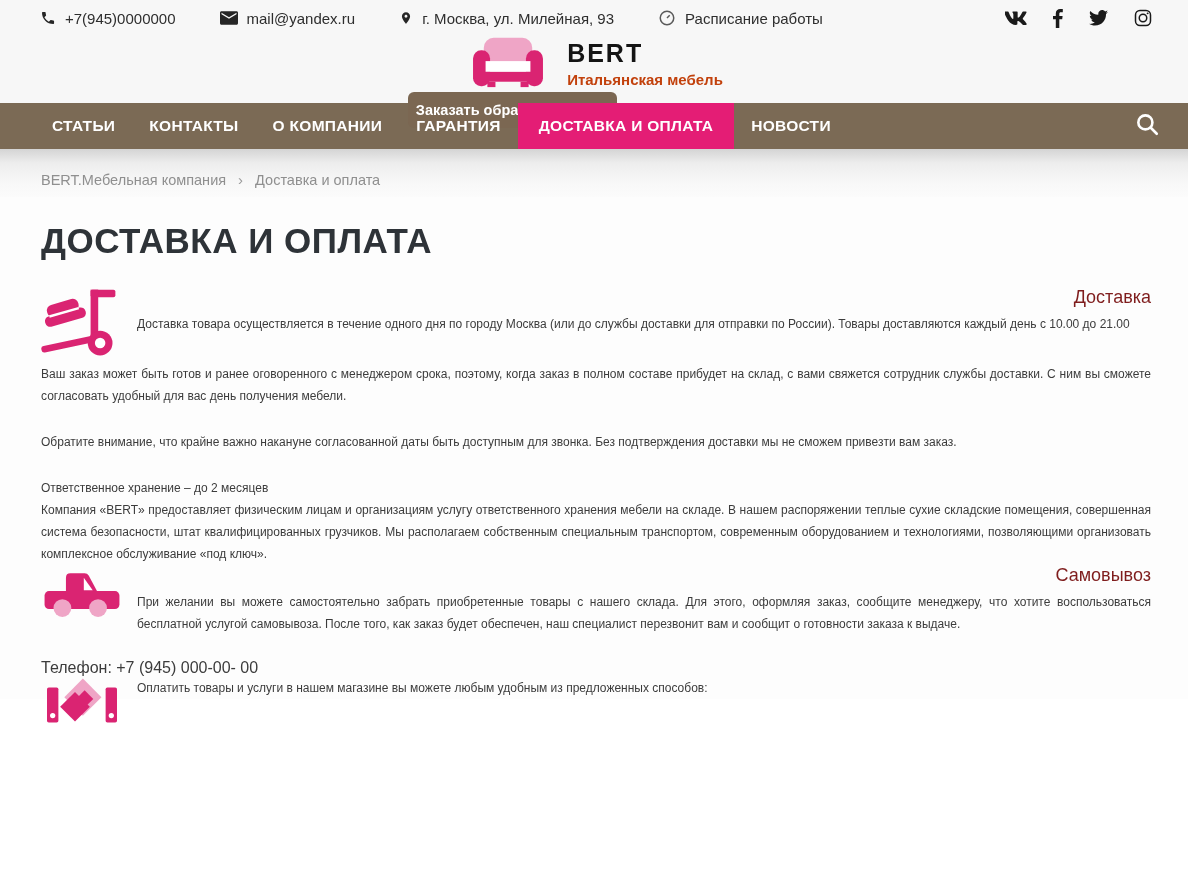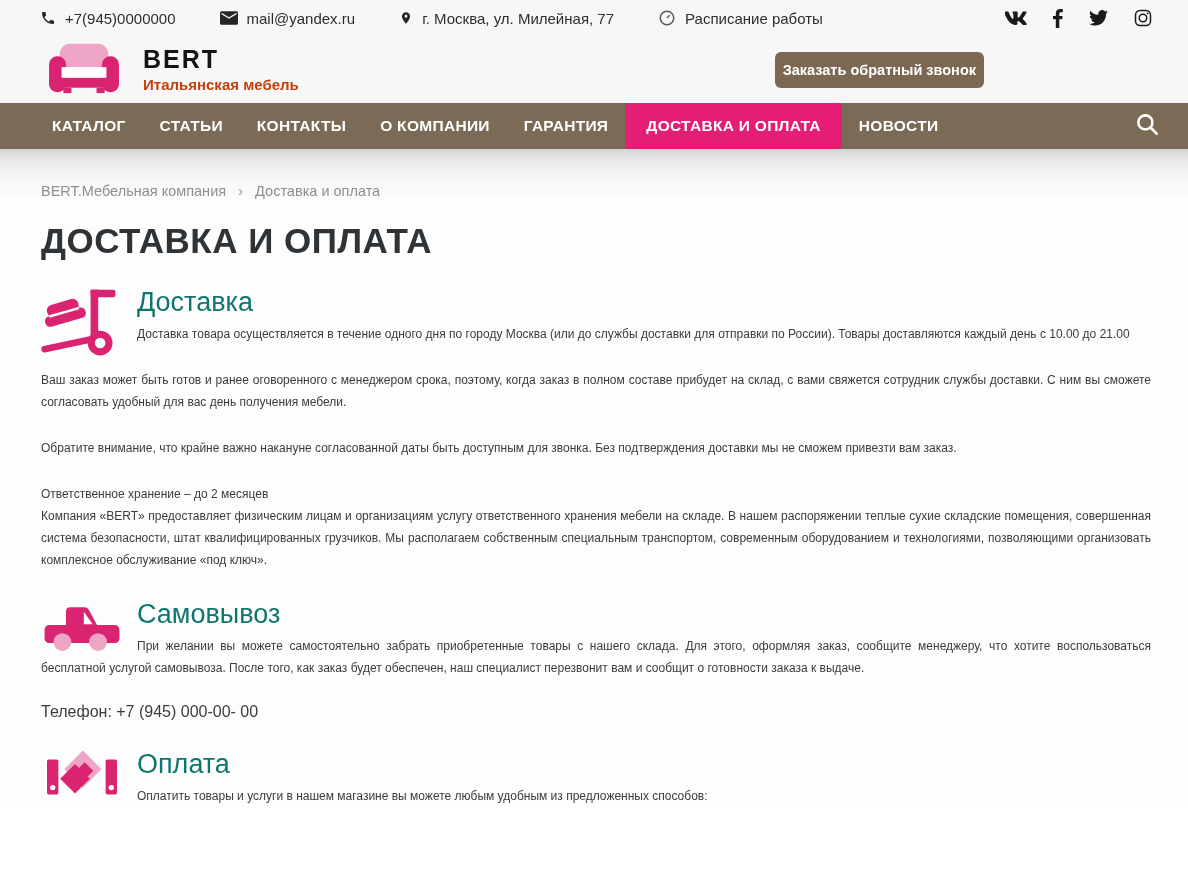--- a/index.html
+++ b/index.html
@@ -9,51 +9,51 @@
   
   .topbar { background:#f7f7f7; height:36px; display:flex; 
             padding:0 36px 0 40px; font-size:15px; color:#2e2e2e; }
   .topbar-item { display:flex; align-items:center; gap:9px; margin-right:44px; white-space:nowrap; }
   .topbar-item svg { display:block; }
   .topbar-spacer { flex:1; }
   .social { display:flex; align-items:center; gap:26px; }
   .social a { display:flex; align-items:center; color:#262626; text-decoration:none; }
 
   
-  .header { background:#f7f7f7; height:67px; display:flex; align-items:center; padding:0 41px; }
+  .header { background:#f7f7f7; height:67px; display:flex; align-items:center; padding:0 41px;flex-direction:column; }
   .logo { display:flex; align-items:center; gap:16px; }
   .brand-name { font-size:25px; font-weight:bold; color:#141414; letter-spacing:2px; line-height:1.1; }
   .brand-tagline { font-size:15px; font-weight:bold; color:#c2410c; margin-top:3px; }
   .header-spacer { flex:1; }
   .callback-btn { background:#7b6752; color:#ffffff; border:none; border-radius:6px;
                   font-family:"Liberation Sans", sans-serif; font-size:14.5px; font-weight:bold;
                   padding:10px 8px; cursor:pointer; margin-right:163px; }
 
   
   .nav { background:#7b6a55; height:46px; display:flex; align-items:stretch; padding-left:35px; }
   .nav a { display:flex; align-items:center; padding:0 17px; color:#ffffff; text-decoration:none;
            font-size:15.5px; font-weight:bold; letter-spacing:.3px; white-space:nowrap; }
   .nav a.active { background:#e41d75; padding:0 21px; }
   .nav-spacer { flex:1; }
   .nav-search { display:flex; align-items:center; padding:0 28px; cursor:pointer; }
 
   
   .crumb-zone { background:linear-gradient(to bottom,#d4d4d4 0,#ededed 14px,#f8f8f8 34px,#fdfdfd 55px);
-                padding:33px 41px 0; height:48px; }
+                padding:22px 41px 0; height:48px; }
   .crumbs { font-size:14.5px; color:#8f8f8f; display:flex; align-items:center; gap:12px; }
   .crumbs a { color:#8f8f8f; text-decoration:none; }
   .crumb-sep { color:#9a9a9a; font-size:15px; }
 
   
   .content { background:#fdfdfd; padding:14px 37px 0 41px; }
   h1 { font-size:35px; font-weight:bold; color:#2e3338; letter-spacing:.5px; margin:10px 0 26px; }
 
-  .section { margin-top:28px; }
+  .section { }
   .section-icon { float:left; width:82px; margin-right:14px; }
-  .section h2 { font-size:27px; font-weight:400; color:#0f766e; margin:0 0 5px; }
+  .section h2 { font-size:18px; font-weight:400; color:#7f1d1d; margin:0 0 5px;text-align:right; }
   .section p.lead { font-size:12px; line-height:22px; text-align:justify; color:#3c3c3c; }
   .para { clear:both; font-size:12px; line-height:22px; text-align:justify; color:#3c3c3c; margin-top:24px; }
   .phone-line { clear:both; font-size:16px; color:#3c3c3c; margin-top:24px; }
 </style>
 </head>
 <body>
 
 <div class="topbar">
   <div class="topbar-item">
     <span>
@@ -70,21 +70,21 @@
         </svg>
     </span>
     <span>mail@yandex.ru</span>
   </div>
   <div class="topbar-item">
     <span>
       <svg width="14" height="18" viewBox="0 0 24 24" fill="#262626">
           <path d="M12 2C8.1 2 5 5.1 5 9c0 5.2 7 13 7 13s7-7.8 7-13c0-3.9-3.1-7-7-7zm0 9.5c-1.4 0-2.5-1.1-2.5-2.5S10.6 6.5 12 6.5s2.5 1.1 2.5 2.5-1.1 2.5-2.5 2.5z"></path>
         </svg>
     </span>
-    <span>г. Москва, ул. Милейная, 77</span>
+    <span>г. Москва, ул. Милейная, 93</span>
   </div>
   <div class="topbar-item">
     <span>
       <svg width="18" height="18" viewBox="0 0 24 24" fill="none" stroke="#5a5a5a" stroke-width="2">
           <circle cx="12" cy="12" r="9"></circle>
           <path d="M12 12l3.6-3.6"></path>
         </svg>
     </span>
     <span>Расписание работы</span>
   </div>
@@ -131,21 +131,20 @@
     <span>
       <div class="brand-name">BERT</div>
       <div class="brand-tagline">Итальянская мебель</div>
     </span>
   </div>
   <div class="header-spacer"></div>
   <button class="callback-btn">Заказать обратный звонок</button>
 </div>
 
 <div class="nav">
-  <a href="#">КАТАЛОГ</a>
   <a href="#">СТАТЬИ</a>
   <a href="#">КОНТАКТЫ</a>
   <a href="#">О КОМПАНИИ</a>
   <a href="#">ГАРАНТИЯ</a>
   <a href="#" class="active">ДОСТАВКА И ОПЛАТА</a>
   <a href="#">НОВОСТИ</a>
   <div class="nav-spacer"></div>
   <div class="nav-search">
     <span>
       <svg width="26" height="26" viewBox="0 0 24 24" fill="none" stroke="#ffffff" stroke-width="2.4" stroke-linecap="round">
@@ -210,17 +209,16 @@
       <svg width="82" height="56" viewBox="0 0 84 64">
         <rect x="28" y="8" width="30" height="30" transform="rotate(45 43 23)" fill="#efa5c6"></rect>
         <rect x="2" y="12" width="13" height="40" rx="2" fill="#da2472"></rect>
         <circle cx="8.5" cy="44" r="3" fill="#ffffff"></circle>
         <rect x="69" y="12" width="13" height="40" rx="2" fill="#da2472"></rect>
         <circle cx="75.5" cy="44" r="3" fill="#ffffff"></circle>
         <rect x="22" y="22" width="24" height="24" transform="rotate(45 34 34)" fill="#da2472"></rect>
         <rect x="38" y="18" width="14" height="14" transform="rotate(45 45 25)" fill="#da2472"></rect>
       </svg>
     </div>
-    <h2>Оплата</h2>
     <p class="lead">Оплатить товары и услуги в нашем магазине вы можете любым удобным из предложенных способов:</p>
   </div>
 
 </div>
 
 </body></html>

